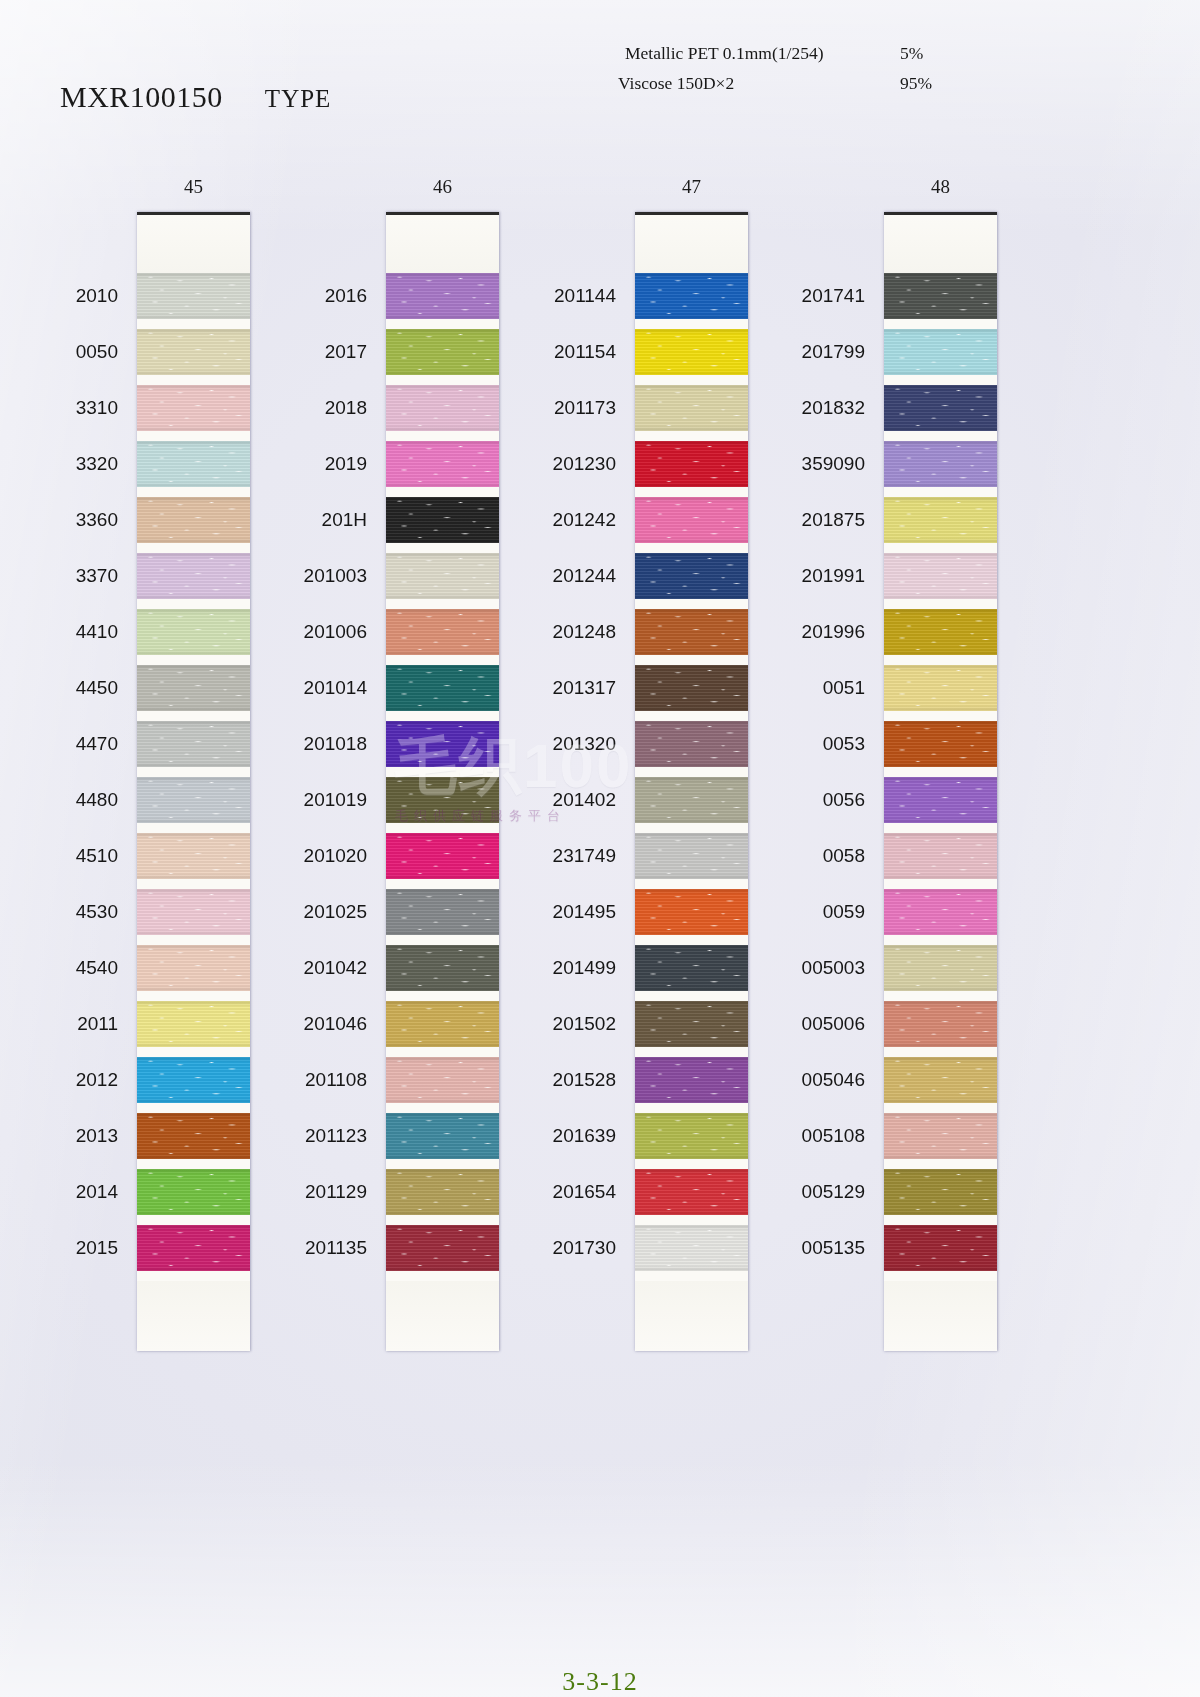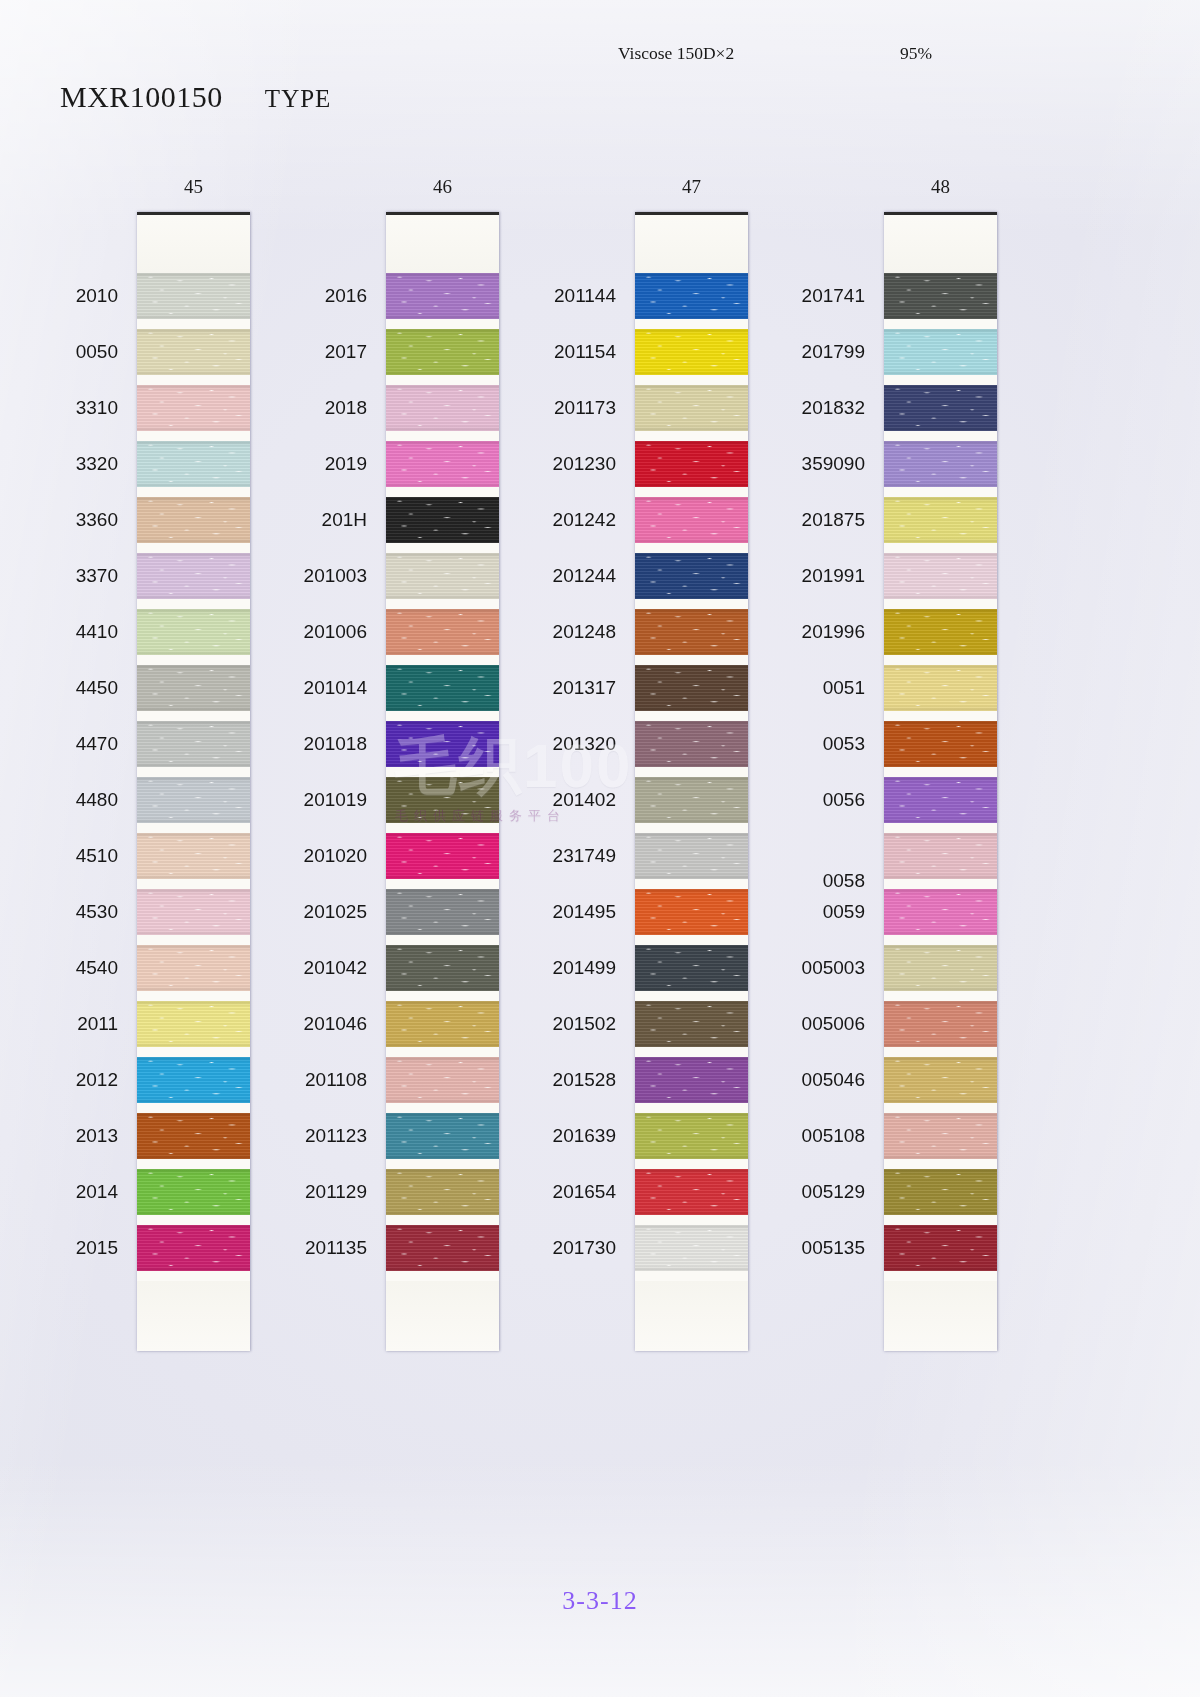--- a/index.html
+++ b/index.html
@@ -182,24 +182,24 @@
     letter-spacing: 6px;
     margin-top: 10px;
     text-shadow: 0 1px 1px rgba(160,160,180,0.5);
   }
 
   
   .footer {
     position: absolute;
     left: 0;
     right: 0;
-    top: 1586px;
+    top: 1667px;
     text-align: center;
     font-size: 26px;
-    color: #8b5cf6;
+    color: #4d7c0f;
     letter-spacing: 1px;
   }
   .ghost-top {
     position: absolute;
     left: 300px;
     top: 44px;
     font-size: 15px;
     color: rgba(150,150,175,0.28);
     letter-spacing: 1px;
     font-family: "Liberation Sans", sans-serif;
@@ -210,20 +210,24 @@
 
 <div id="page"></div>
 
 <div class="ghost-top"></div>
 
 <div class="title">
   <span>MXR100150</span><span class="type">TYPE</span>
 </div>
 
 <div class="spec">
+  <div class="row r2">
+    <span>Metallic  PET  0.1mm(1/254)</span>
+    <span class="val">5%</span>
+  </div>
   <div class="row r3">
     <span>Viscose 150D×2</span>
     <span class="val">95%</span>
   </div>
 </div>
 
 <div id="columns-root">
     <div class="col-head" style="left: 163.5px;">45</div>
     <div class="card" style="left: 137px;">
       <div class="card-top"></div>
@@ -805,21 +809,21 @@
     <div class="code" style="top: 285px; left: 725px; width: 140px;">201741</div>
     <div class="code" style="top: 341px; left: 725px; width: 140px;">201799</div>
     <div class="code" style="top: 397px; left: 725px; width: 140px;">201832</div>
     <div class="code" style="top: 453px; left: 725px; width: 140px;">359090</div>
     <div class="code" style="top: 509px; left: 725px; width: 140px;">201875</div>
     <div class="code" style="top: 565px; left: 725px; width: 140px;">201991</div>
     <div class="code" style="top: 621px; left: 725px; width: 140px;">201996</div>
     <div class="code" style="top: 677px; left: 725px; width: 140px;">0051</div>
     <div class="code" style="top: 733px; left: 725px; width: 140px;">0053</div>
     <div class="code" style="top: 789px; left: 725px; width: 140px;">0056</div>
-    <div class="code" style="top: 845px; left: 725px; width: 140px; margin-top: 25px;">0058</div>
+    <div class="code" style="top: 845px; left: 725px; width: 140px;">0058</div>
     <div class="code" style="top: 901px; left: 725px; width: 140px;">0059</div>
     <div class="code" style="top: 957px; left: 725px; width: 140px;">005003</div>
     <div class="code" style="top: 1013px; left: 725px; width: 140px;">005006</div>
     <div class="code" style="top: 1069px; left: 725px; width: 140px;">005046</div>
     <div class="code" style="top: 1125px; left: 725px; width: 140px;">005108</div>
     <div class="code" style="top: 1181px; left: 725px; width: 140px;">005129</div>
     <div class="code" style="top: 1237px; left: 725px; width: 140px;">005135</div>
   </div>
 
 <div class="watermark">

